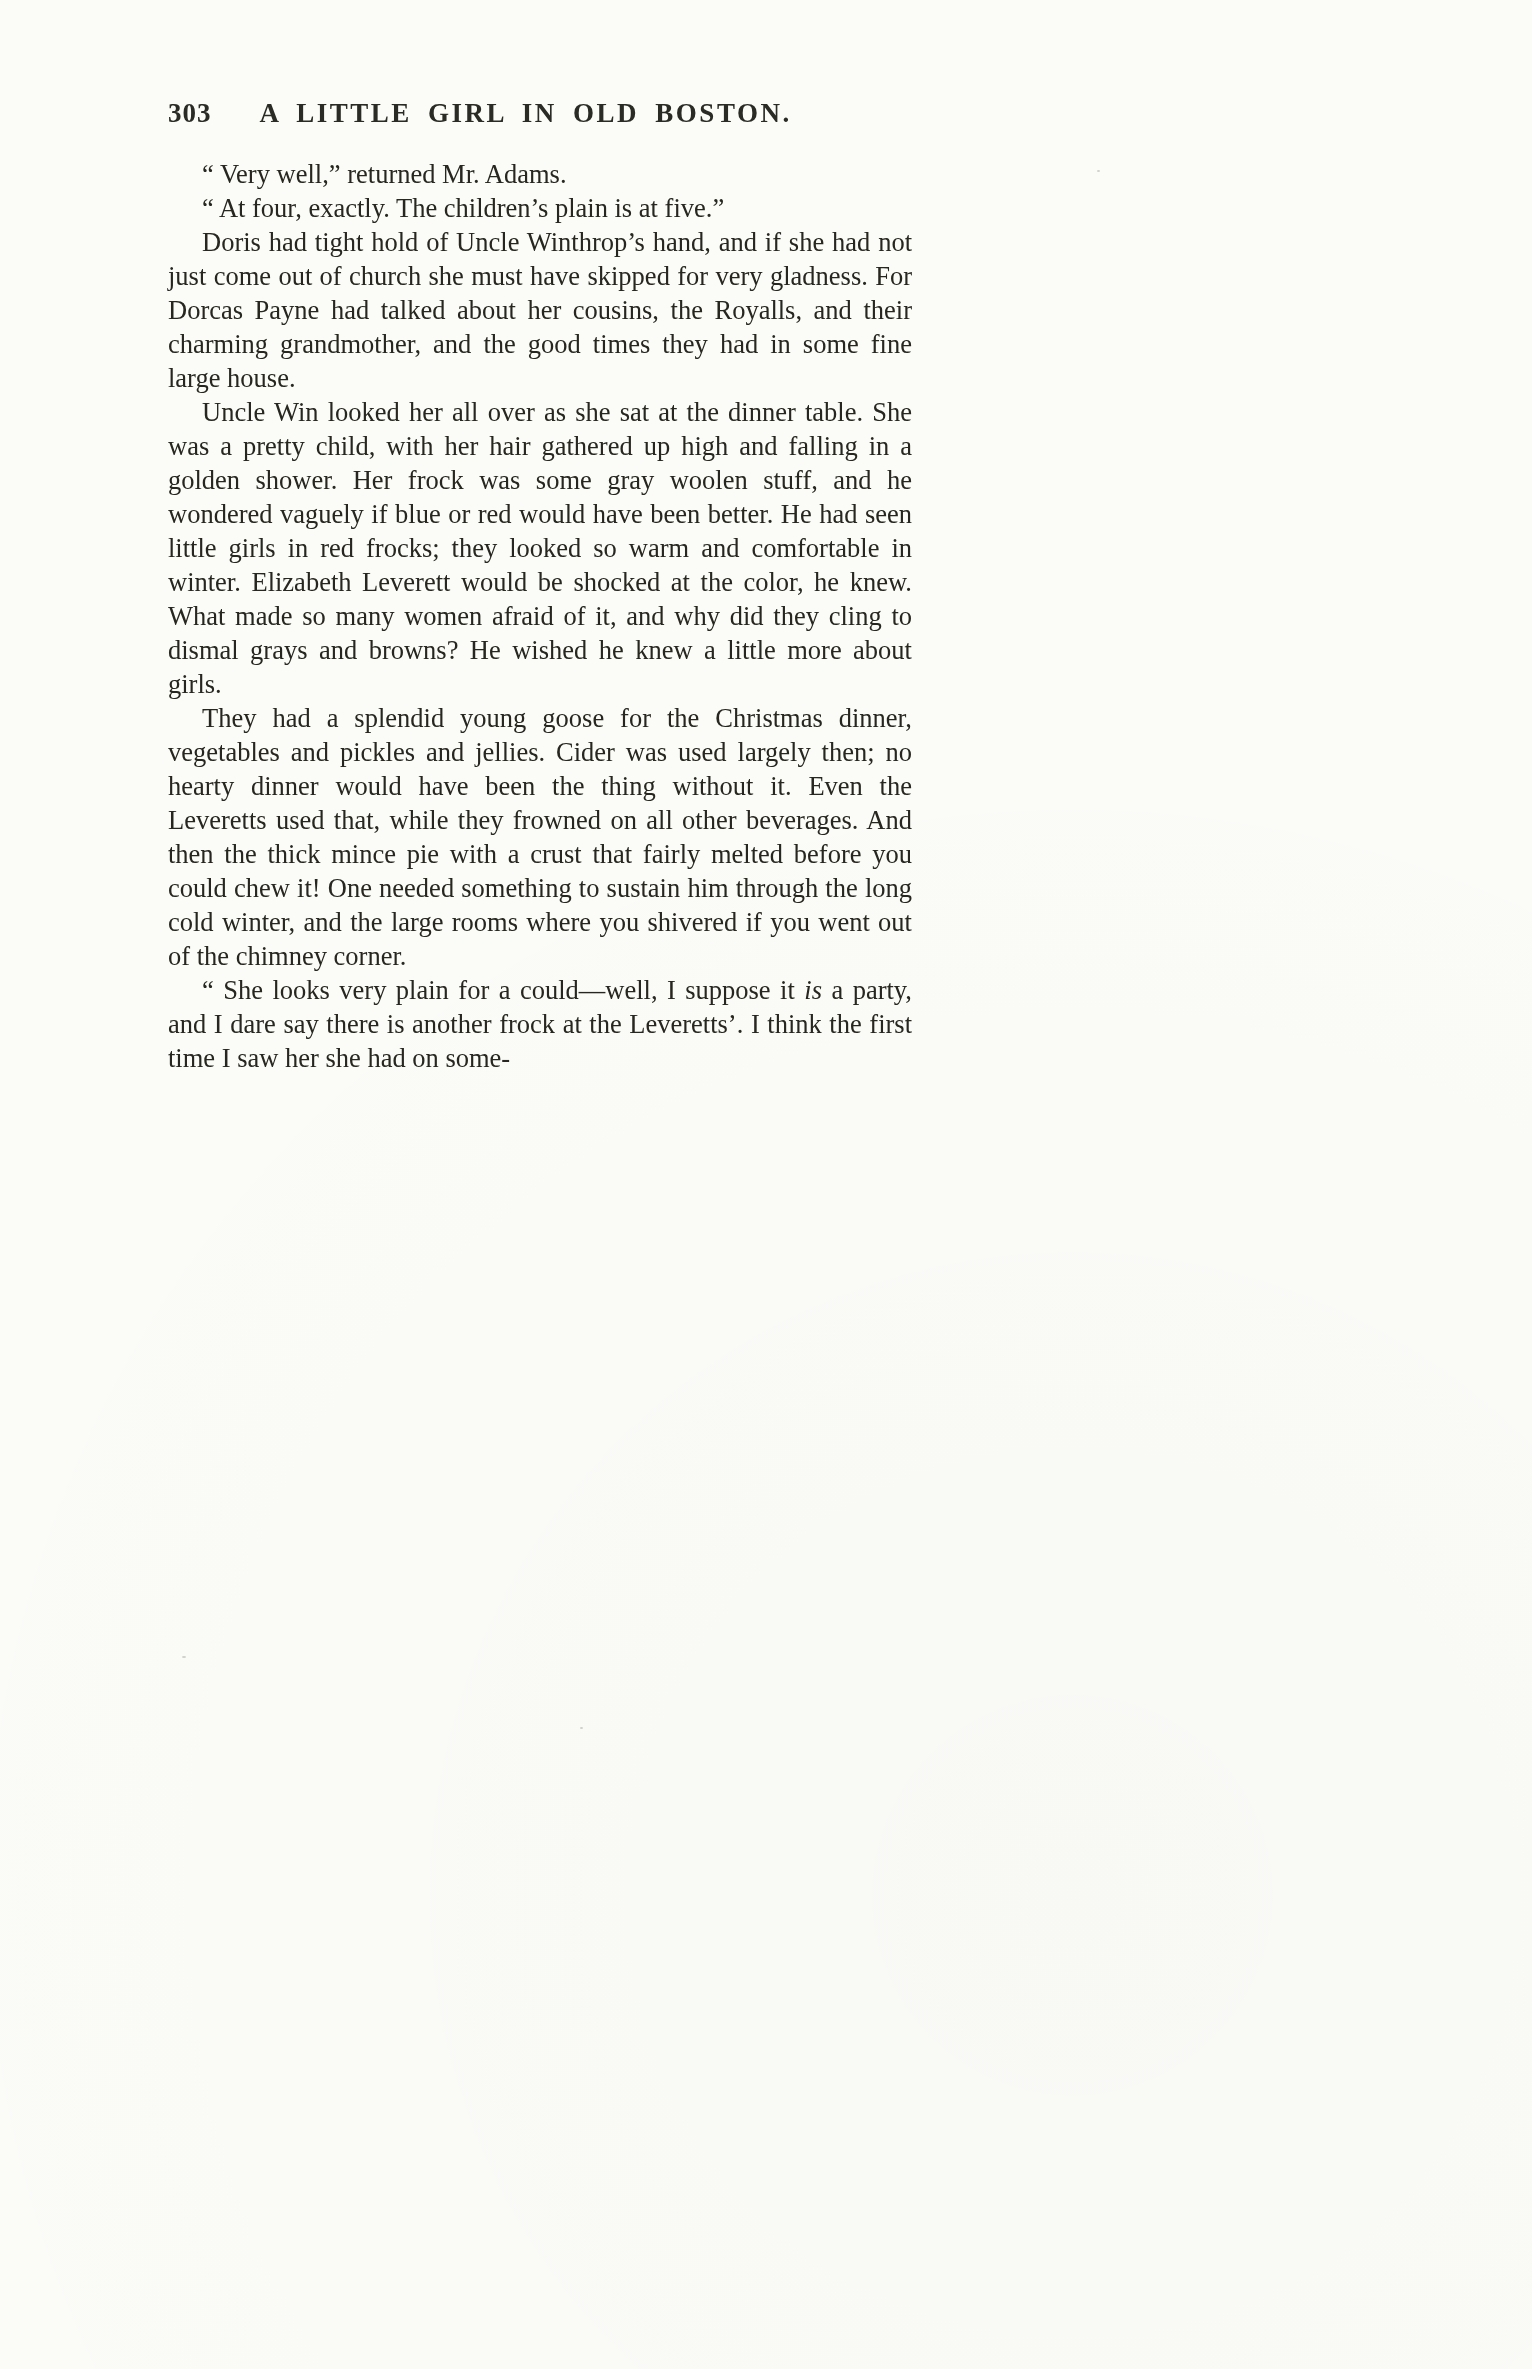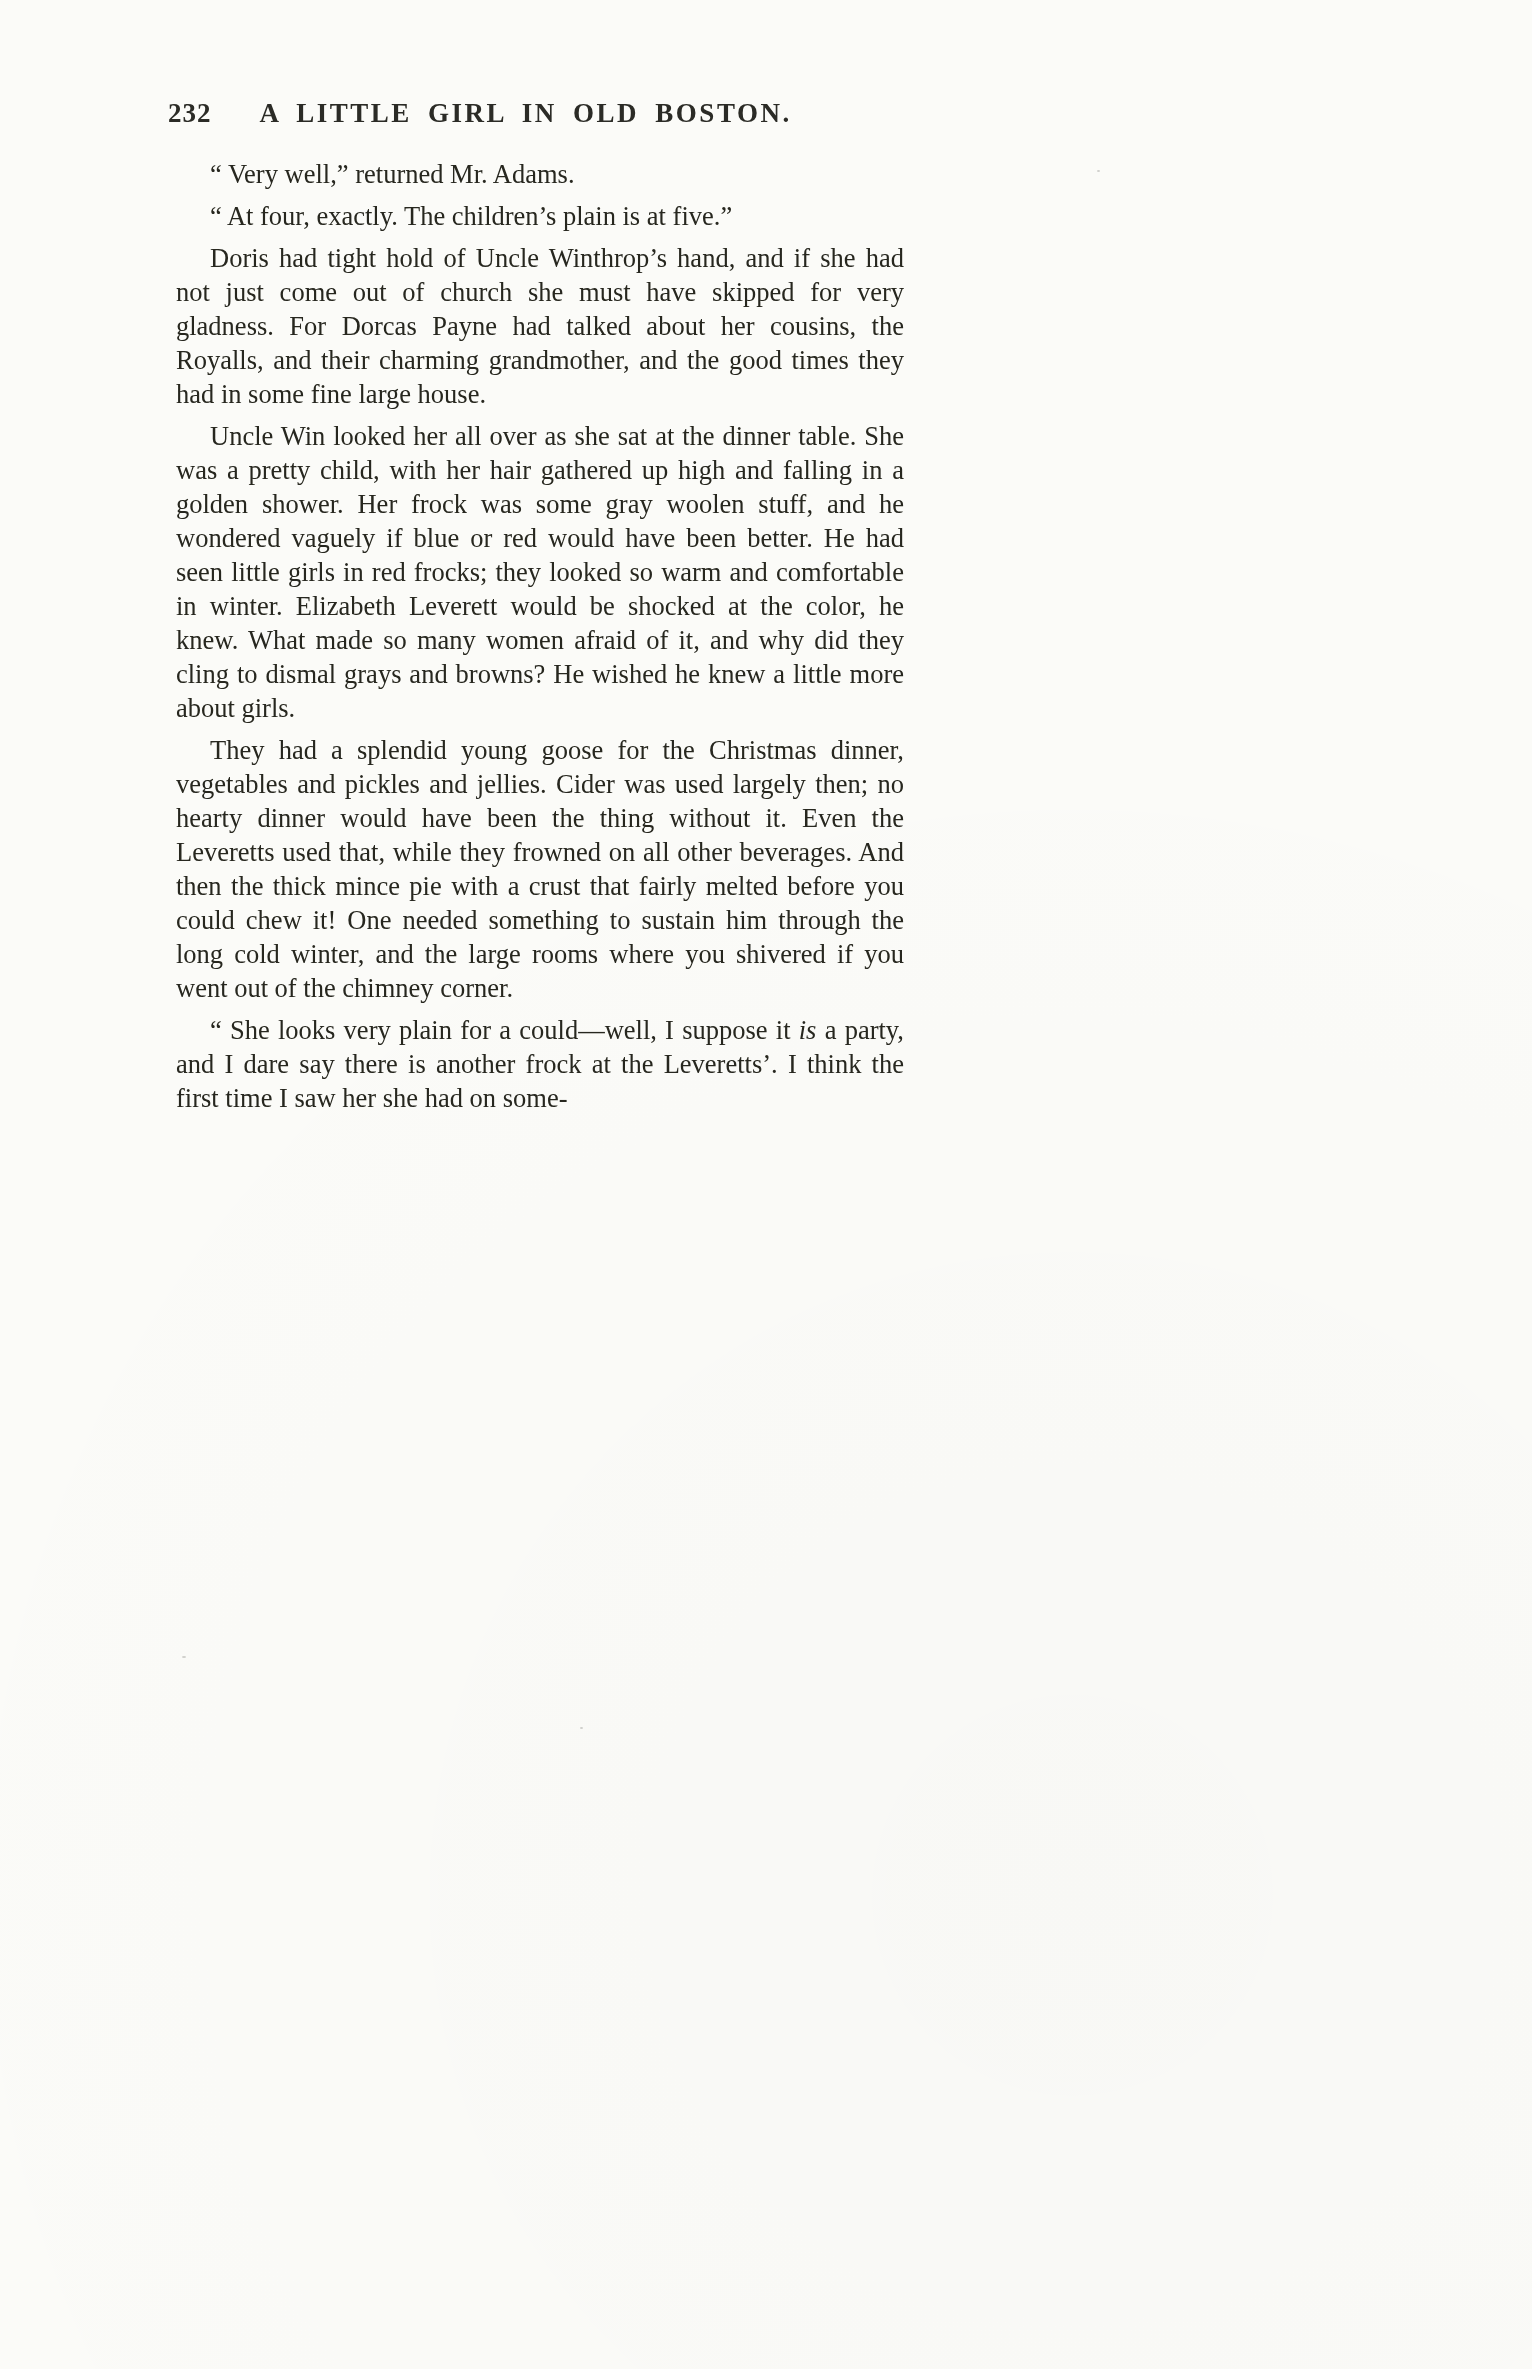--- a/index.html
+++ b/index.html
@@ -39,21 +39,21 @@
   .page-number {
     letter-spacing: 1px;
     margin-right: 48px;
   }
   .page-title {
     letter-spacing: 2.5px;
     word-spacing: 7px;
     white-space: nowrap;
   }
   .body-text p {
-    margin: 8px;
+    margin: 0;
     text-indent: 34px;
     text-align: justify;
     font-size: 26.5px;
     line-height: 34px;
     color: #27271f;
   }
   .body-text p em {
     font-style: italic;
     font-family: Liberation Serif, serif;
   }
@@ -66,21 +66,21 @@
   .speck-1 { left: 1097px; top: 170px; width: 3px; height: 2px; }
   .speck-2 { left: 182px; top: 1656px; width: 4px; height: 2px; }
   .speck-3 { left: 580px; top: 1727px; width: 3px; height: 2px; }
 </style>
 </head>
 <body>
 
 <div class="page">
   <div class="page-content">
     <div class="page-header">
-      <span class="page-number">232</span>
+      <span class="page-number">303</span>
       <span class="page-title">A LITTLE GIRL IN OLD BOSTON.</span>
     </div>
     <div class="body-text">
         <p><span>“ Very well,” returned Mr. Adams.</span></p>
         <p><span>“ At four, exactly.  The children’s plain is at five.”</span></p>
         <p><span>Doris had tight hold of Uncle Winthrop’s hand, and if she had not just come out of church she must have skipped for very gladness.  For Dorcas Payne had talked about her cousins, the Royalls, and their charming grandmother, and the good times they had in some fine large house.</span></p>
         <p><span>Uncle Win looked her all over as she sat at the dinner table.  She was a pretty child, with her hair gathered up high and falling in a golden shower.  Her frock was some gray woolen stuff, and he wondered vaguely if blue or red would have been better.  He had seen little girls in red frocks; they looked so warm and comfortable in winter.  Elizabeth Leverett would be shocked at the color, he knew.  What made so many women afraid of it, and why did they cling to dismal grays and browns? He wished he knew a little more about girls.</span></p>
         <p><span>They had a splendid young goose for the Christmas dinner, vegetables and pickles and jellies.  Cider was used largely then; no hearty dinner would have been the thing without it.  Even the Leveretts used that, while they frowned on all other beverages.  And then the thick mince pie with a crust that fairly melted before you could chew it!  One needed something to sustain him through the long cold winter, and the large rooms where you shivered if you went out of the chimney corner.</span></p>
         <p><span>“ She looks very plain for a could—well, I suppose it </span><em>is</em><span> a party, and I dare say there is another frock at the Leveretts’.  I think the first time I saw her she had on some-</span></p>
       </div>

